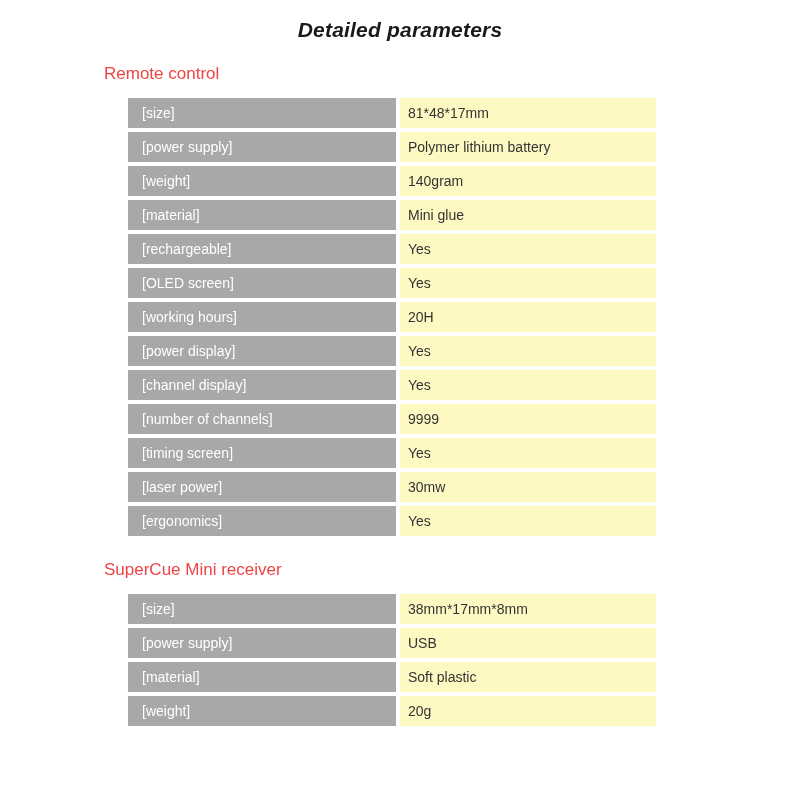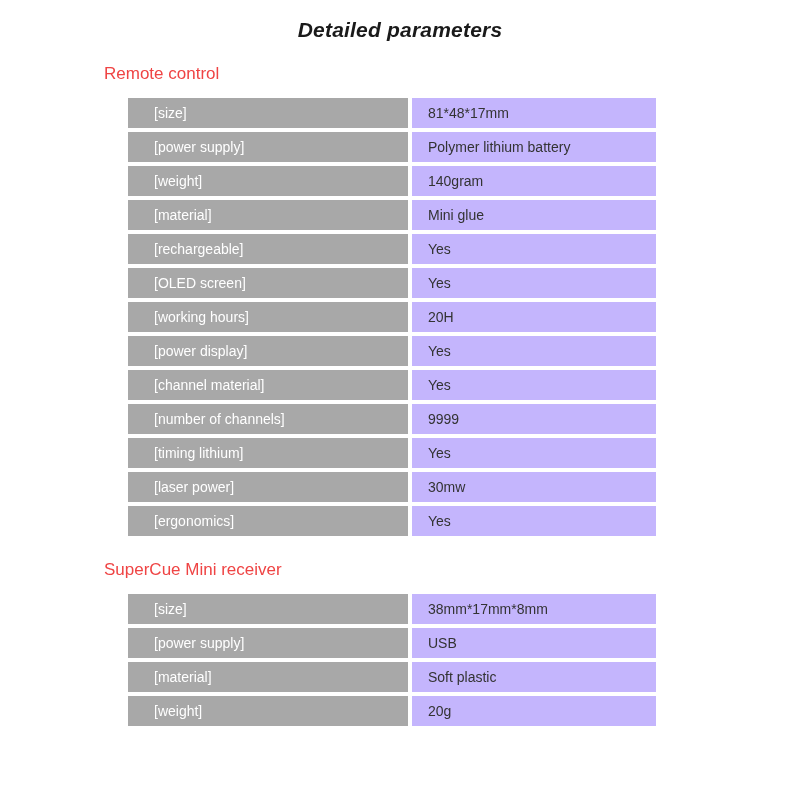--- a/index.html
+++ b/index.html
@@ -46,30 +46,30 @@
     border-spacing: 0 4px;
   }
   .spec-row {
     height: 28px;
   }
   .spec-key {
     background: #a8a8a8;
     color: #ffffff;
     font-size: 14px;
     width: 254px;
-    padding: 0 0 0 26px;
+    padding: 0 0 0 14px;
     vertical-align: middle;
     height: 30px;
     border: 0;
   }
   .spec-val {
-    background: #c4b5fd;
+    background: #fef9c3;
     color: #333333;
     font-size: 14px;
-    padding: 0 0 0 16px;
+    padding: 0 0 0 8px;
     vertical-align: middle;
     height: 30px;
     border: 0;
   }
   .gap-col {
     width: 4px;
     background: #ffffff;
     padding: 0;
   }
   .section-2 {
@@ -121,31 +121,31 @@
           <td class="spec-key">[working hours]</td>
           <td class="gap-col"></td>
           <td class="spec-val">20H</td>
         </tr>
         <tr class="spec-row">
           <td class="spec-key">[power display]</td>
           <td class="gap-col"></td>
           <td class="spec-val">Yes</td>
         </tr>
         <tr class="spec-row">
-          <td class="spec-key">[channel material]</td>
+          <td class="spec-key">[channel display]</td>
           <td class="gap-col"></td>
           <td class="spec-val">Yes</td>
         </tr>
         <tr class="spec-row">
           <td class="spec-key">[number of channels]</td>
           <td class="gap-col"></td>
           <td class="spec-val">9999</td>
         </tr>
         <tr class="spec-row">
-          <td class="spec-key">[timing lithium]</td>
+          <td class="spec-key">[timing screen]</td>
           <td class="gap-col"></td>
           <td class="spec-val">Yes</td>
         </tr>
         <tr class="spec-row">
           <td class="spec-key">[laser power]</td>
           <td class="gap-col"></td>
           <td class="spec-val">30mw</td>
         </tr>
         <tr class="spec-row">
           <td class="spec-key">[ergonomics]</td>

